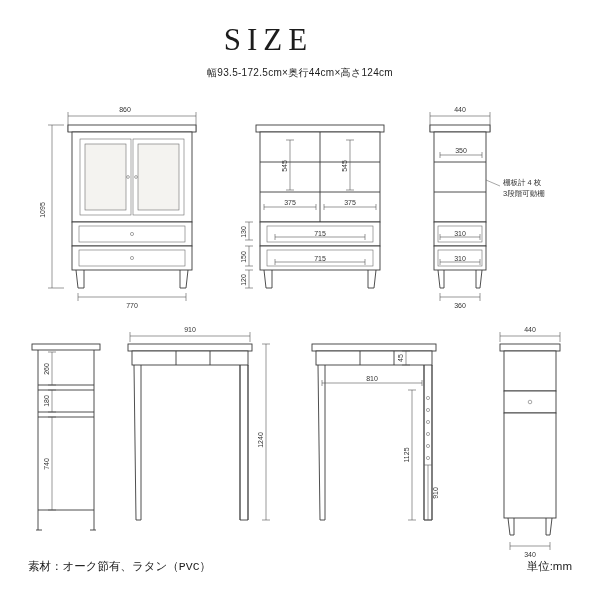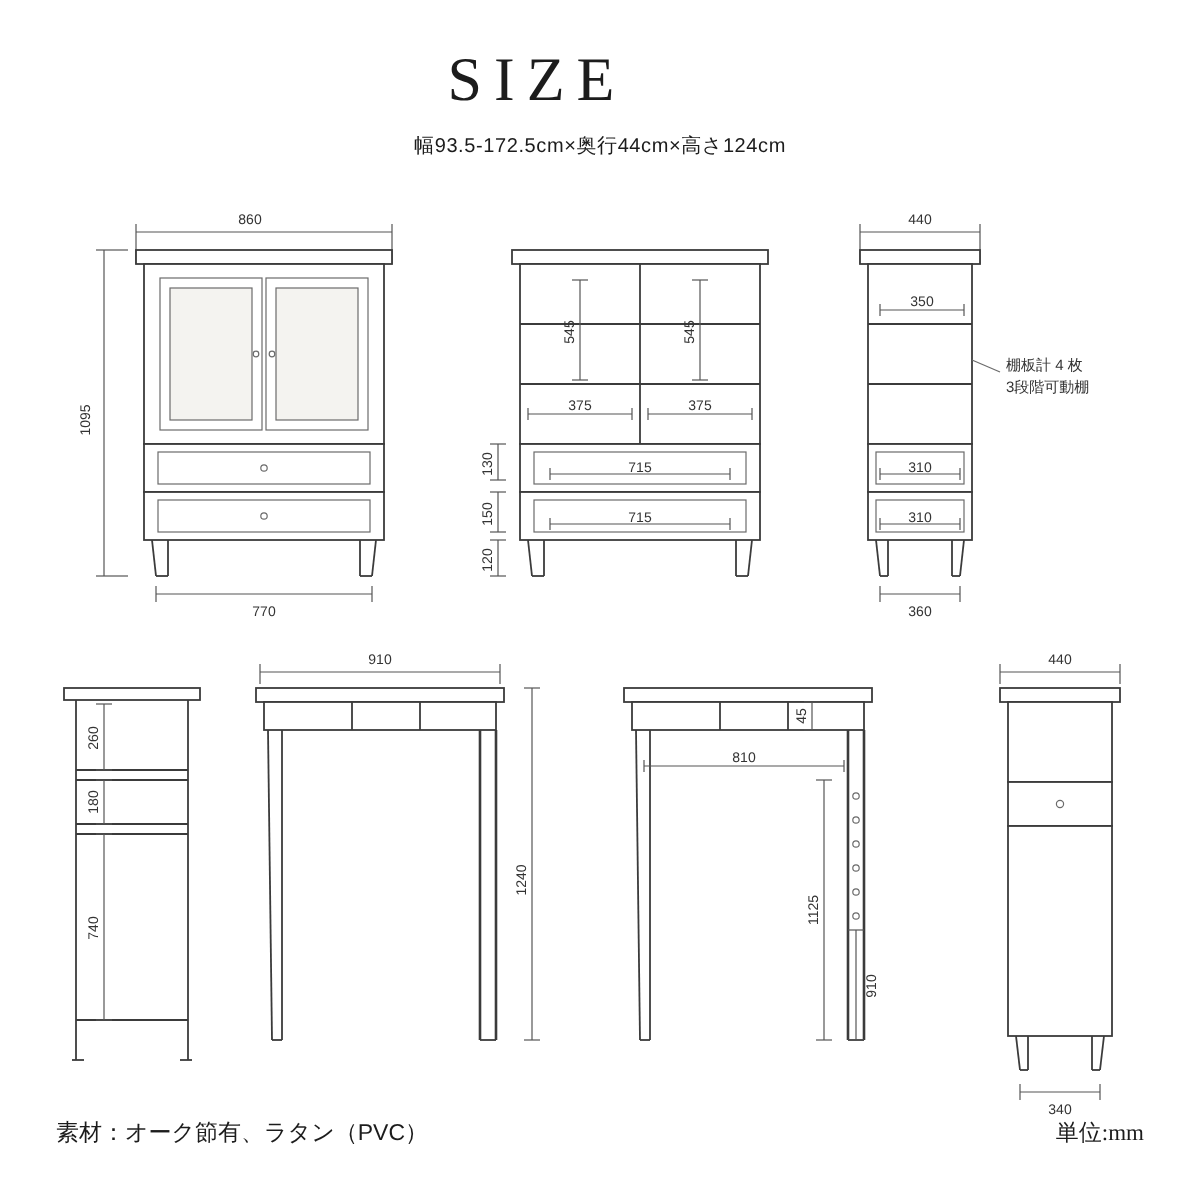--- a/index.html
+++ b/index.html
@@ -24,25 +24,25 @@
   .subtitle{
     position:absolute;top:66px;left:0;width:600px;
     text-align:center;
     font-size:10px;
     color:#1c1c1c;
     letter-spacing:0.3px;
   }
 
   .footer-left{
     position:absolute;left:28px;bottom:26px;
-    font-size:11.5px;color:#1c1c1c;
+    font-size:11.5px;color:#1c1c1c;font-family:Liberation Mono, monospace;
   }
   .footer-right{
     position:absolute;right:28px;bottom:26px;
-    font-size:11.5px;color:#1c1c1c;font-family:Liberation Serif, serif;
+    font-size:11.5px;color:#1c1c1c;
   }
 
   svg{position:absolute;top:0;left:0;}
   .ln{stroke:#3b3b3b;stroke-width:0.9;fill:none;}
   .ln2{stroke:#3b3b3b;stroke-width:1.3;fill:none;}
   .thin{stroke:#6b6b6b;stroke-width:0.6;fill:none;}
   .dim{stroke:#555;stroke-width:0.6;fill:none;}
   .fillw{fill:#ffffff;}
   .fillg{fill:#f4f3f0;}
   .txt{font-family:"Liberation Sans", sans-serif;font-size:7px;fill:#333;}

